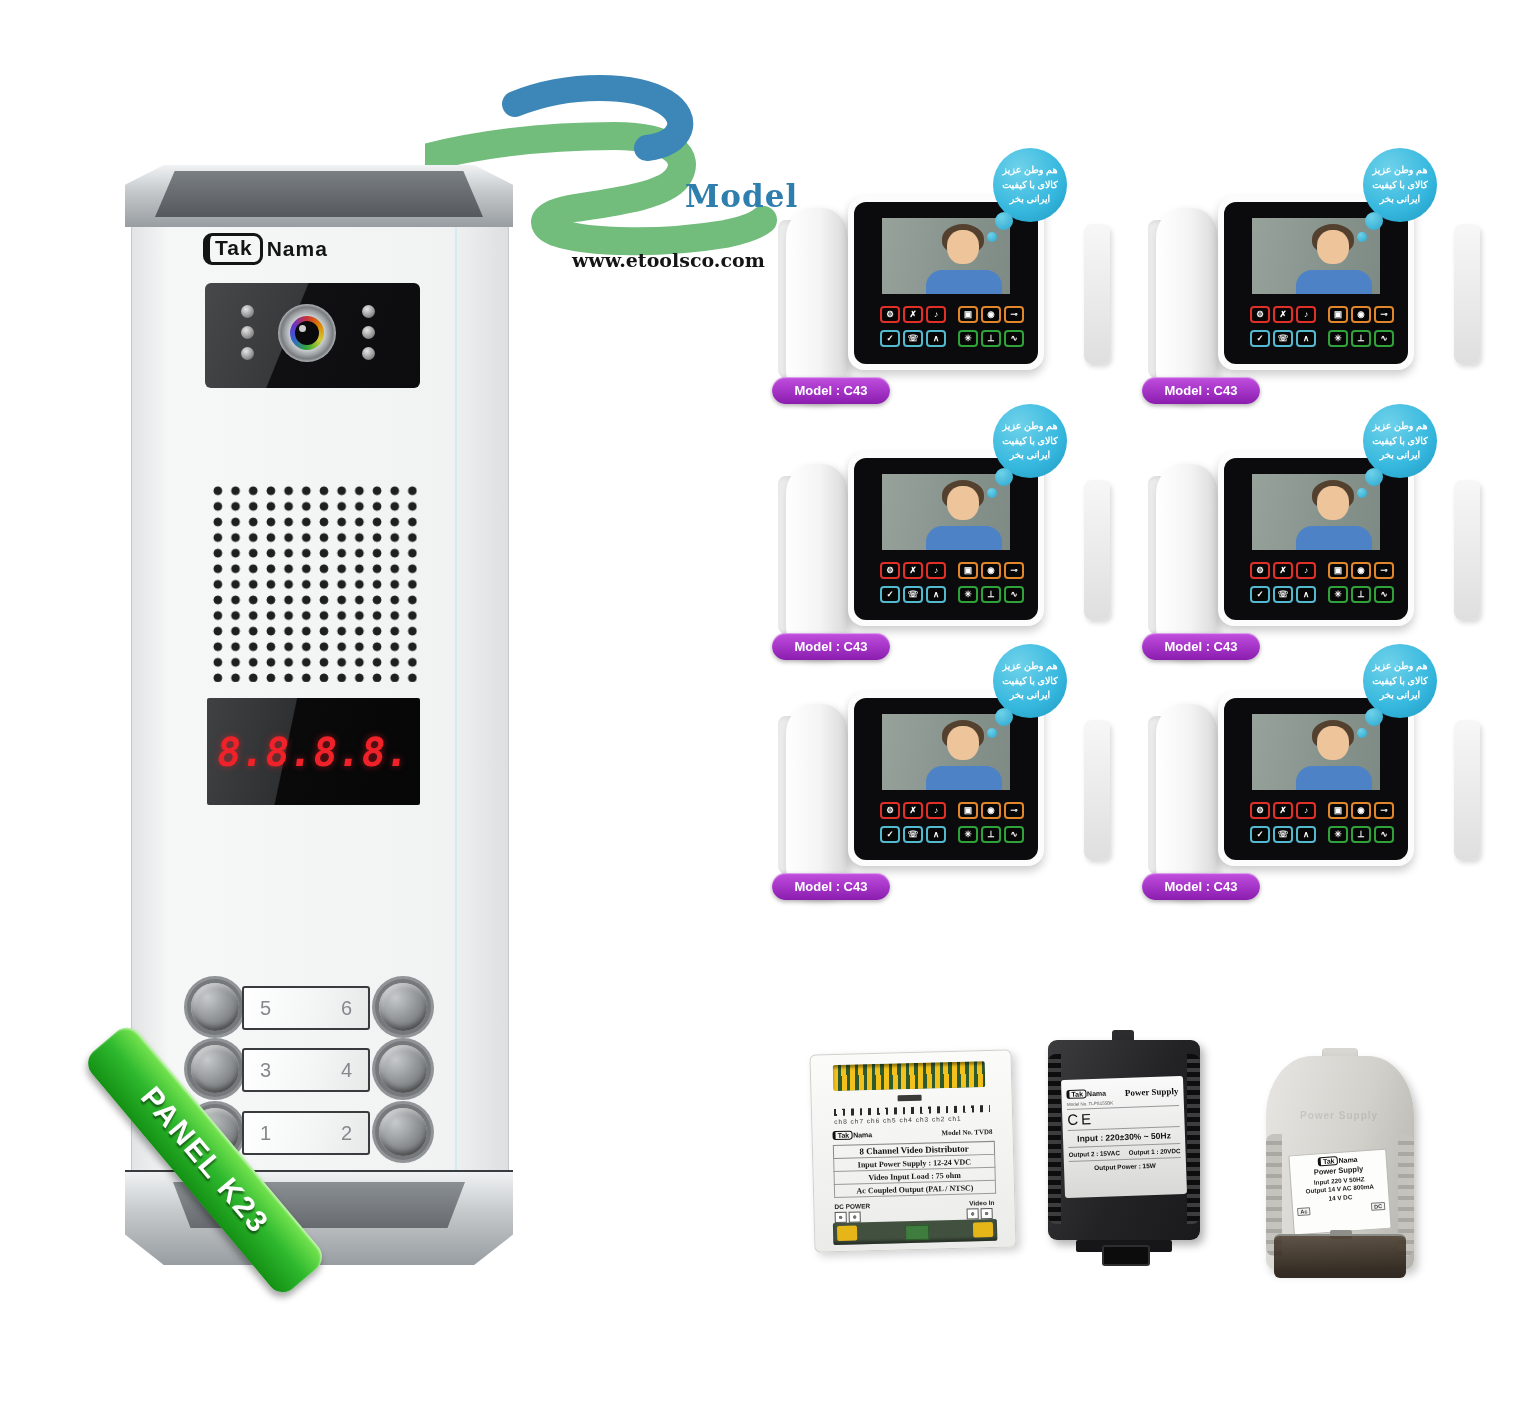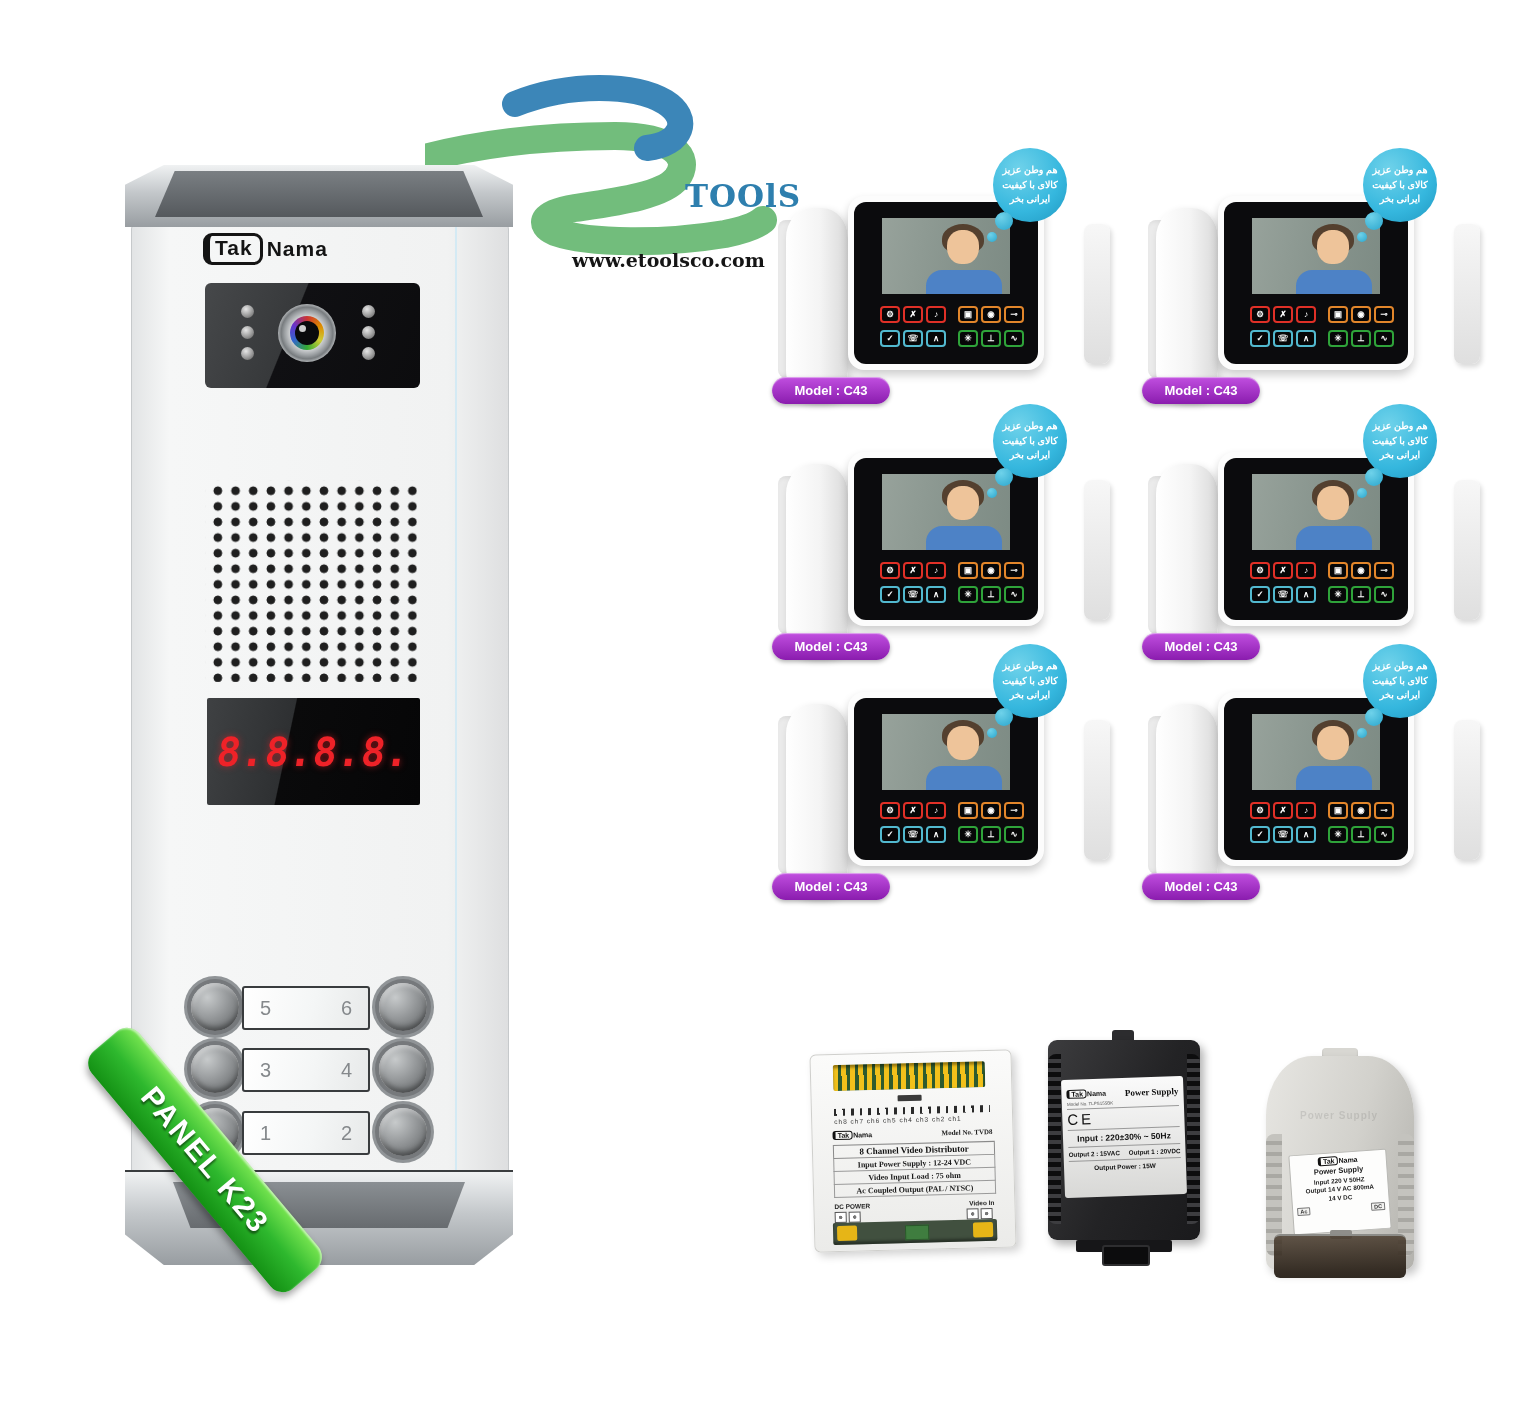--- a/index.html
+++ b/index.html
@@ -189,21 +189,21 @@
 <body>
 
 <div class="canvas">
 
   <div class="elogo">
     <svg width="390" height="205" viewBox="0 0 390 205">
       <path d="M -8 88 C 60 70, 125 64, 190 64 C 245 64, 268 84, 252 106 C 238 124, 190 130, 150 136 C 118 141, 112 152, 130 160 C 165 172, 240 172, 300 162 C 320 158, 332 153, 338 148" fill="none" stroke="#72bd7c" stroke-width="28" stroke-linecap="round"></path>
       <path d="M 90 32 C 145 10, 210 12, 240 30 C 266 46, 258 72, 222 76" fill="none" stroke="#3c86b8" stroke-width="26" stroke-linecap="round"></path>
     </svg>
   </div>
-  <div class="etools-text">TOOlS</div>
+  <div class="etools-text">Model</div>
   <div class="website">www.etoolsco.com</div>
 
   <div class="panel">
     <div class="pbody"></div>
     <div class="reflect"></div>
     <div class="cap cap-top">
         <div class="cap-inner"></div>
       </div>
 
     <div class="brandlogo">

